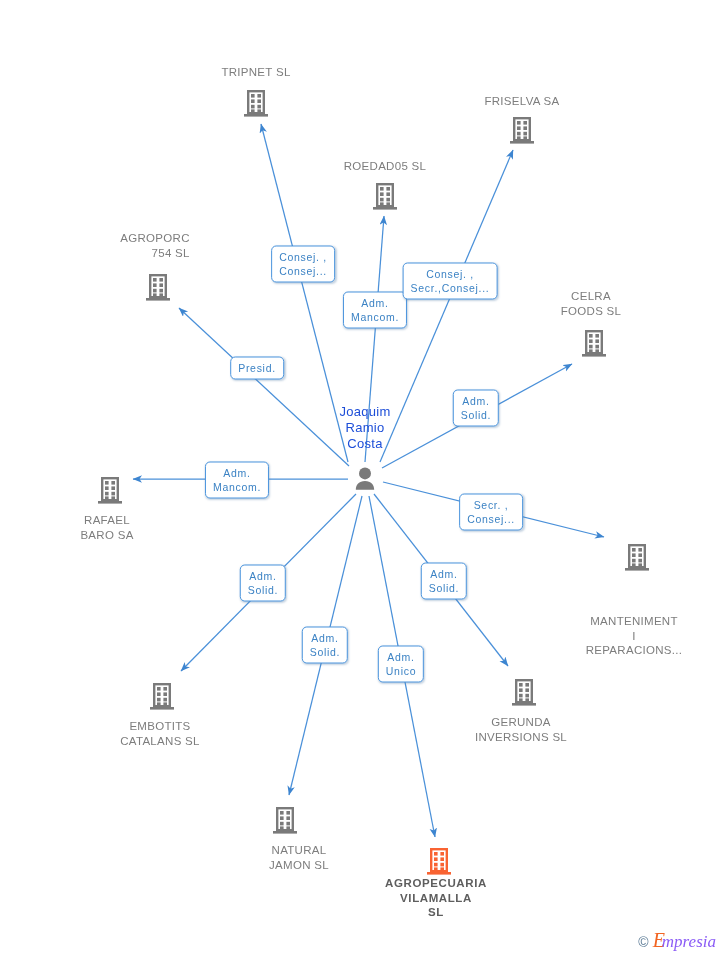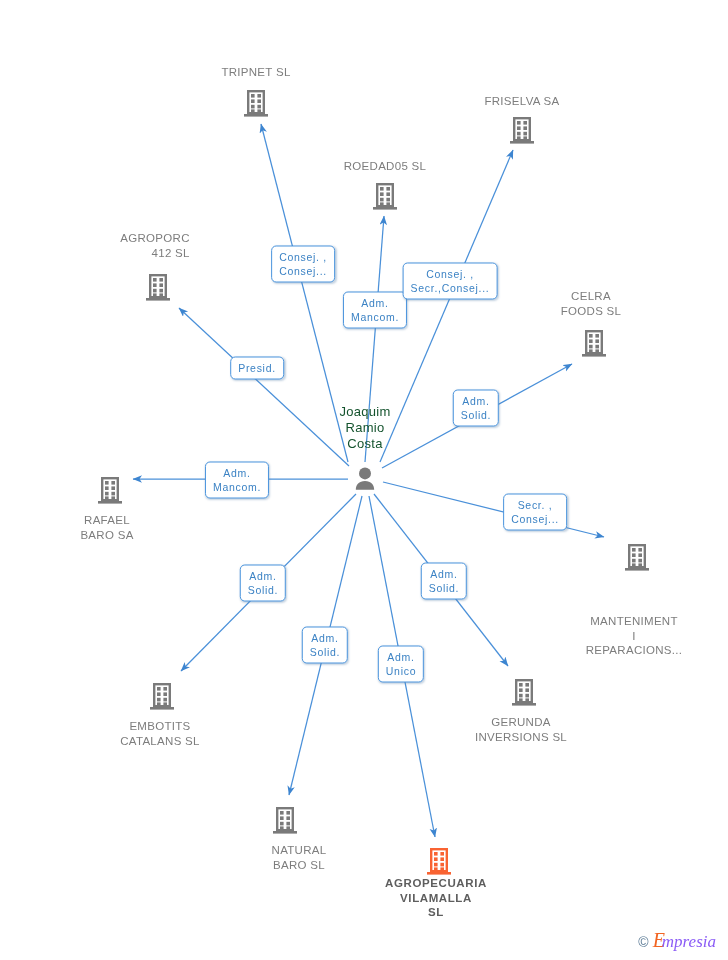--- a/index.html
+++ b/index.html
@@ -34,21 +34,21 @@
     text-align: center;
     white-space: nowrap;
   }
   .node-label {
     font-size: 11.5px;
     color: #7d7d7d;
     letter-spacing: 0.3px;
     line-height: 14.5px;
   }
   .node-label.center-person {
-    color: #14532d;
+    color: #1d4ed8;
     font-size: 13px;
     line-height: 16px;
   }
   .node-label.highlight {
     color: #5e5e5e;
     font-weight: bold;
     letter-spacing: 0.6px;
   }
   .icon-wrap {
     display: block;
@@ -188,21 +188,21 @@
             <rect x="17.4" y="12.4" width="3.6" height="3.6" fill="#7a7a7a"></rect>
             <rect x="11" y="17.8" width="3.6" height="3.6" fill="#7a7a7a"></rect>
             <rect x="17.4" y="17.8" width="3.6" height="3.6" fill="#7a7a7a"></rect>
             <rect x="11" y="22.4" width="3.6" height="4.6" fill="#7a7a7a"></rect>
             <rect x="17.4" y="22.4" width="3.6" height="2.6" fill="#7a7a7a"></rect>
             <rect x="4" y="27" width="24" height="2.6" fill="#7a7a7a"></rect>
           </svg></span>
       </div>
       <div class="node" style="left: 147px; top: 245px; text-align: right;">
         <div class="node-label ">AGROPORC</div>
-        <div class="node-label ">412 SL</div>
+        <div class="node-label ">754 SL</div>
       </div>
       <div class="node" style="left: 586px; top: 343px;">
         <span class="icon-wrap"><svg width="32" height="32" viewBox="0 0 32 32">
             <path fill="#7a7a7a" d="M7 3 h18 v24 h-18 z"></path>
             <rect x="9.4" y="5.4" width="13.2" height="19.6" fill="#ffffff"></rect>
             <rect x="11" y="7" width="3.6" height="3.6" fill="#7a7a7a"></rect>
             <rect x="17.4" y="7" width="3.6" height="3.6" fill="#7a7a7a"></rect>
             <rect x="11" y="12.4" width="3.6" height="3.6" fill="#7a7a7a"></rect>
             <rect x="17.4" y="12.4" width="3.6" height="3.6" fill="#7a7a7a"></rect>
             <rect x="11" y="17.8" width="3.6" height="3.6" fill="#7a7a7a"></rect>
@@ -303,21 +303,21 @@
             <rect x="17.4" y="12.4" width="3.6" height="3.6" fill="#7a7a7a"></rect>
             <rect x="11" y="17.8" width="3.6" height="3.6" fill="#7a7a7a"></rect>
             <rect x="17.4" y="17.8" width="3.6" height="3.6" fill="#7a7a7a"></rect>
             <rect x="11" y="22.4" width="3.6" height="4.6" fill="#7a7a7a"></rect>
             <rect x="17.4" y="22.4" width="3.6" height="2.6" fill="#7a7a7a"></rect>
             <rect x="4" y="27" width="24" height="2.6" fill="#7a7a7a"></rect>
           </svg></span>
       </div>
       <div class="node" style="left: 275px; top: 857px; margin-left: 16px;">
         <div class="node-label ">NATURAL</div>
-        <div class="node-label ">BARO SL</div>
+        <div class="node-label ">JAMON SL</div>
       </div>
       <div class="node" style="left: 431px; top: 861px;">
         <span class="icon-wrap"><svg width="32" height="32" viewBox="0 0 32 32">
             <path fill="#f96332" d="M7 3 h18 v24 h-18 z"></path>
             <rect x="9.4" y="5.4" width="13.2" height="19.6" fill="#ffffff"></rect>
             <rect x="11" y="7" width="3.6" height="3.6" fill="#f96332"></rect>
             <rect x="17.4" y="7" width="3.6" height="3.6" fill="#f96332"></rect>
             <rect x="11" y="12.4" width="3.6" height="3.6" fill="#f96332"></rect>
             <rect x="17.4" y="12.4" width="3.6" height="3.6" fill="#f96332"></rect>
             <rect x="11" y="17.8" width="3.6" height="3.6" fill="#f96332"></rect>
@@ -361,21 +361,21 @@
         <span class="l2">Presid.</span>
       </div>
       <div class="badge" style="left: 468px; top: 408px;">
         <span class="l2">Adm.</span>
         <span class="l2">Solid.</span>
       </div>
       <div class="badge" style="left: 229px; top: 480px;">
         <span class="l2">Adm.</span>
         <span class="l2">Mancom.</span>
       </div>
-      <div class="badge" style="left: 483px; top: 512px; margin-left: 44px;">
+      <div class="badge" style="left: 483px; top: 512px;">
         <span class="l2">Secr. ,</span>
         <span class="l2">Consej...</span>
       </div>
       <div class="badge" style="left: 255px; top: 583px;">
         <span class="l2">Adm.</span>
         <span class="l2">Solid.</span>
       </div>
       <div class="badge" style="left: 436px; top: 581px;">
         <span class="l2">Adm.</span>
         <span class="l2">Solid.</span>

